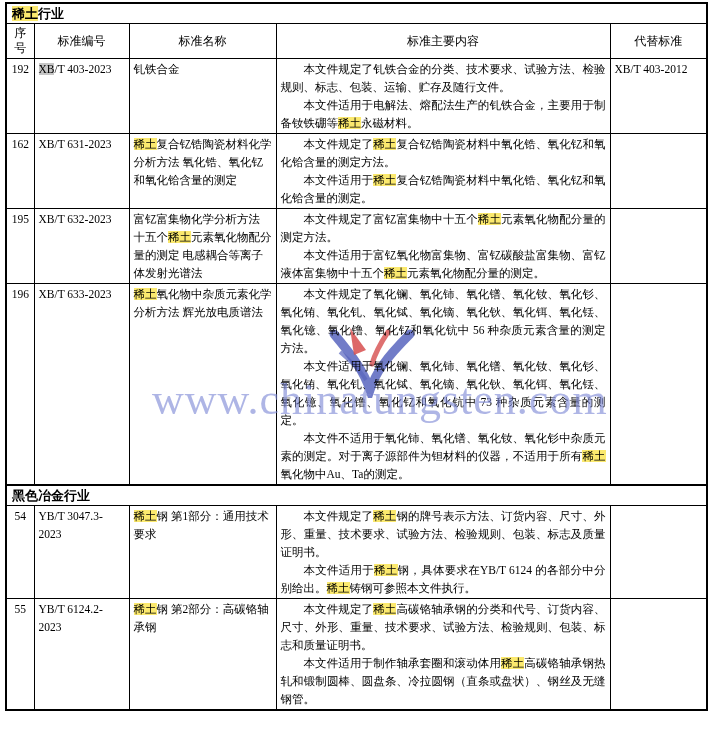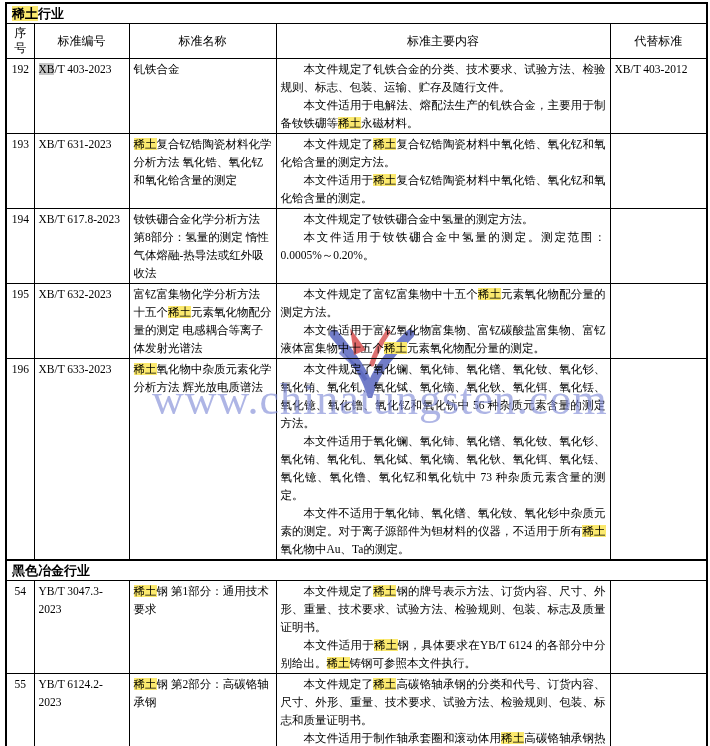--- a/index.html
+++ b/index.html
@@ -78,36 +78,26 @@
           <td class="cell-no">192</td>
           <td class="cell-code"><mark class="hl-g">XB</mark>/T 403-2023</td>
           <td class="cell-name">钆铁合金</td>
           <td class="cell-content">
             <div class="para">本文件规定了钆铁合金的分类、技术要求、试验方法、检验规则、标志、包装、运输、贮存及随行文件。</div>
             <div class="para">本文件适用于电解法、熔配法生产的钆铁合金，主要用于制备钕铁硼等<mark class="hl-y">稀土</mark>永磁材料。</div>
           </td>
           <td class="cell-replace">XB/T 403-2012</td>
         </tr>
         <tr style="height: 73px;">
-          <td class="cell-no">193</td>
+          <td class="cell-no">162</td>
           <td class="cell-code">XB/T 631-2023</td>
           <td class="cell-name"><mark class="hl-y">稀土</mark>复合钇锆陶瓷材料化学分析方法 氧化锆、氧化钇和氧化铪含量的测定</td>
           <td class="cell-content">
             <div class="para">本文件规定了<mark class="hl-y">稀土</mark>复合钇锆陶瓷材料中氧化锆、氧化钇和氧化铪含量的测定方法。</div>
             <div class="para">本文件适用于<mark class="hl-y">稀土</mark>复合钇锆陶瓷材料中氧化锆、氧化钇和氧化铪含量的测定。</div>
-          </td>
-          <td class="cell-replace"></td>
-        </tr>
-        <tr style="height: 58px;">
-          <td class="cell-no">194</td>
-          <td class="cell-code">XB/T 617.8-2023</td>
-          <td class="cell-name">钕铁硼合金化学分析方法 第8部分：氢量的测定 惰性气体熔融-热导法或红外吸收法</td>
-          <td class="cell-content">
-            <div class="para">本文件规定了钕铁硼合金中氢量的测定方法。</div>
-            <div class="para">本文件适用于钕铁硼合金中氢量的测定。测定范围：0.0005%～0.20%。</div>
           </td>
           <td class="cell-replace"></td>
         </tr>
         <tr style="height: 74px;">
           <td class="cell-no">195</td>
           <td class="cell-code">XB/T 632-2023</td>
           <td class="cell-name">富钇富集物化学分析方法 十五个<mark class="hl-y">稀土</mark>元素氧化物配分量的测定 电感耦合等离子体发射光谱法</td>
           <td class="cell-content">
             <div class="para">本文件规定了富钇富集物中十五个<mark class="hl-y">稀土</mark>元素氧化物配分量的测定方法。</div>
             <div class="para">本文件适用于富钇氧化物富集物、富钇碳酸盐富集物、富钇液体富集物中十五个<mark class="hl-y">稀土</mark>元素氧化物配分量的测定。</div>

